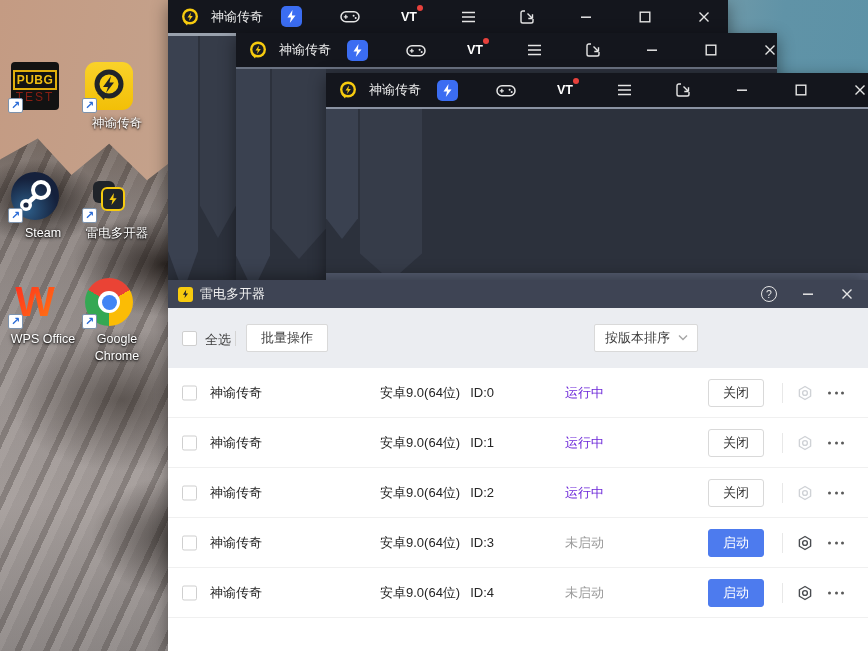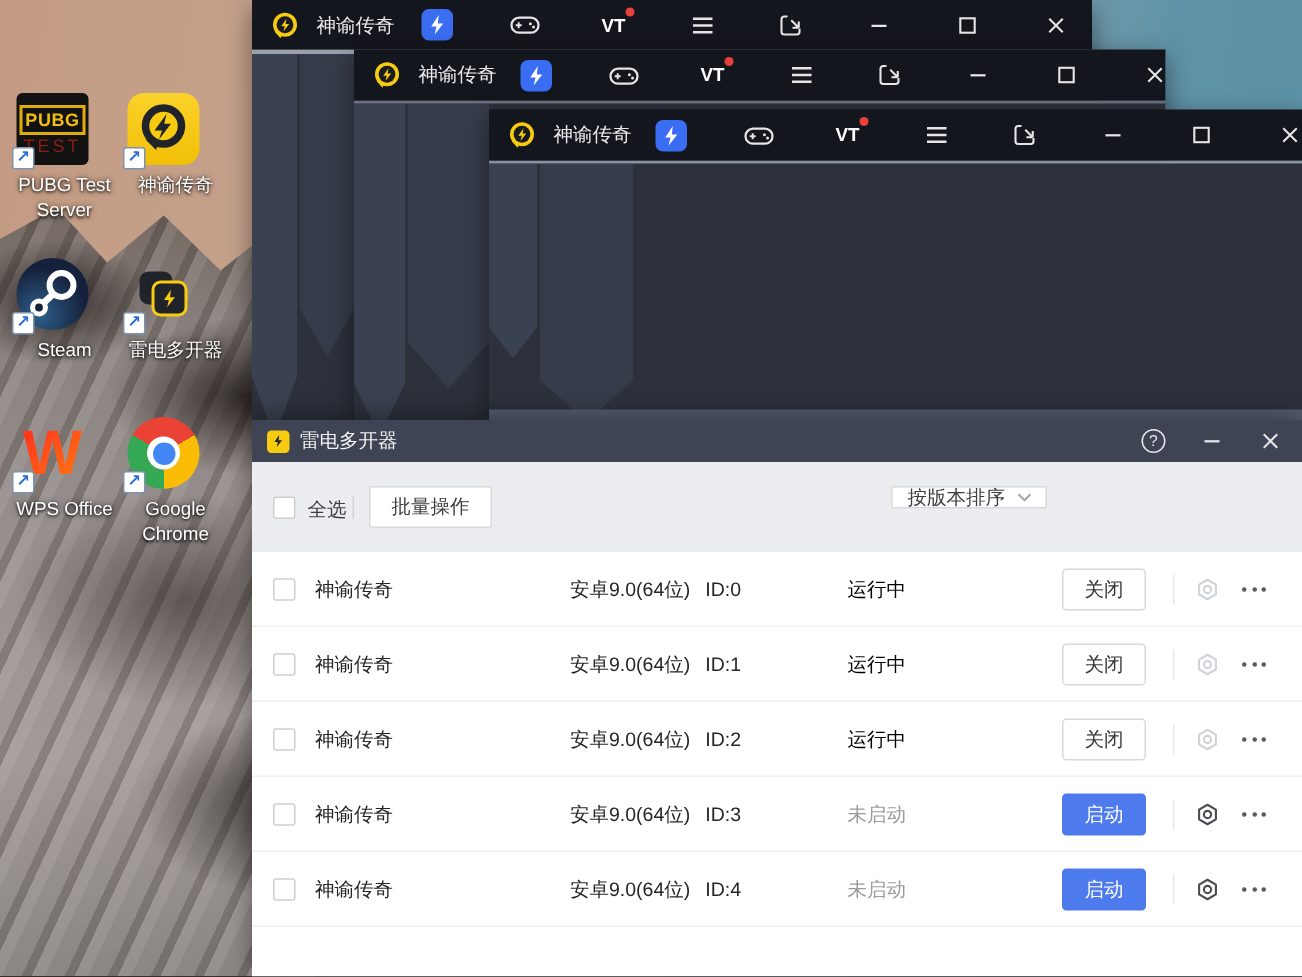--- a/index.html
+++ b/index.html
@@ -73,21 +73,21 @@
   .mini-app{width:15px;height:15px;background:#f7cb0f;border-radius:3px;display:flex;align-items:center;justify-content:center}
 
   .mp-toolbar{position:relative;height:60px;background:#ebedf1}
   .cb{display:inline-block;width:15px;height:15px;background:#fff;border:1px solid #cfcfcf;border-radius:2px;cursor:pointer}
   .tl-check{position:absolute;left:14px;top:23px}
   .tl-selall{position:absolute;left:37px;top:23px;font-size:13px;color:#3d3d3d}
   .tl-div{position:absolute;left:67px;top:23px;width:1px;height:15px;background:#d4d4d4}
   .tl-batch{position:absolute;left:78px;top:16px;height:28px;padding:0 14px;background:#fff;
     border:1px solid #d9d9d9;border-radius:2px;font-size:13px;color:#3d3d3d;cursor:pointer;
     font-family:inherit}
-  .tl-sort{position:absolute;left:426px;top:16px;width:104px;height:15px;background:#fff;
+  .tl-sort{position:absolute;left:426px;top:16px;width:104px;height:28px;background:#fff;
     border:1px solid #d9d9d9;border-radius:2px;display:flex;align-items:center;padding:0 8px 0 10px;
     font-size:13px;color:#3d3d3d;cursor:pointer}
   .tl-sort .sv{flex:1}
   .tl-search{position:absolute;left:542px;top:16px;width:146px;height:28px}
   .tl-search input{width:100%;height:100%;border:1px solid #d9d9d9;border-radius:2px;background:#fff;
     padding:0 28px 0 10px;font-size:13px;color:#333;font-family:inherit;outline:none}
   .tl-search input::placeholder{color:#c0c0c0}
   .tl-search svg{position:absolute;right:8px;top:7px}
 
   .mp-header{position:relative;height:32px;background:#fff;border-bottom:1px solid #e9e9e9}
@@ -95,21 +95,21 @@
     font-size:13px;color:#737373}
   .h-name{left:42px}.h-ver{left:212px}.h-status{left:397px}.h-ops{left:542px}
 
   .row{position:relative;height:50px;background:#fff;border-bottom:1px solid #f0f0f0}
   .rc{position:absolute;top:50%;transform:translateY(-50%)}
   .c-check{left:14px}
   .c-name{left:42px;font-size:13px;color:#262626}
   .c-ver{left:212px;font-size:13px;color:#262626;white-space:nowrap}
   .c-ver .idtxt{margin-left:10px}
   .c-status{left:397px;font-size:13px}
-  .status-running{color:#000000}
+  .status-running{color:#6d28d9}
   .status-stopped{color:#9b9b9b}
   .c-btn{left:540px;width:56px;height:28px;border-radius:3px;font-size:13px;cursor:pointer;font-family:inherit}
   .btn-close{background:#fff;border:1px solid #d9d9d9;color:#333}
   .btn-start{background:#4d7bee;border:1px solid #4d7bee;color:#fff}
   .c-div{left:614px;width:1px;height:20px;background:#e8e8e8}
   .c-gear{left:629px;width:16px;height:16px;cursor:pointer}
   .gear-dim{color:#cfd2d6}
   .gear-on{color:#494c50}
   .c-dots{left:658px;display:flex;gap:3.5px;cursor:pointer;padding:4px 2px}
   .c-dots i{width:3px;height:3px;border-radius:50%;background:#595959}
@@ -122,21 +122,20 @@
   <div class="mountain"></div>
 
   <div class="dicon" style="left:3px;top:62px">
     <span class="art">
       <span class="pubg-art">
         <span class="pubg-w">PUBG</span>
         <span class="pubg-t">TEST</span>
       </span>
       <span class="sc-arrow">↗</span>
     </span>
-    <span class="lbl">PUBG Test Server</span>
   </div>
 
   <div class="dicon" style="left:77px;top:62px">
     <span class="art">
       <span class="yellow-sq" style="display:flex;align-items:center;justify-content:center">
         <svg width="40" height="40" viewBox="0 0 40 40">
           <circle cx="20" cy="18" r="12" fill="#f7cb0f" stroke="#20242a" stroke-width="5"></circle>
           <path d="M8 27 L15 34 L17 28 Z" fill="#20242a"></path>
           <path d="M22 10 L14 21 L19 21 L17 27 L25 16.5 L20.5 16.5 Z" fill="#20242a"></path>
         </svg>

